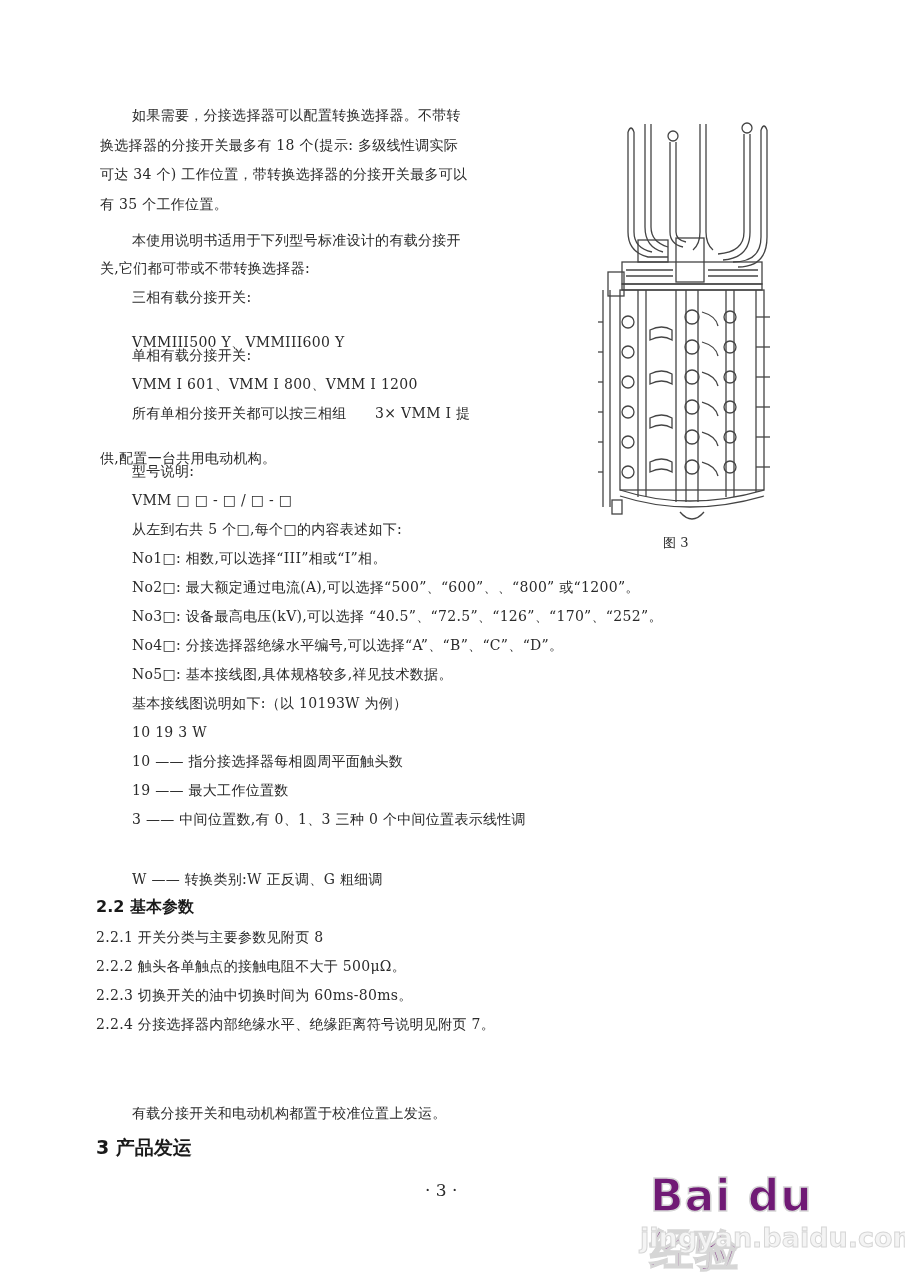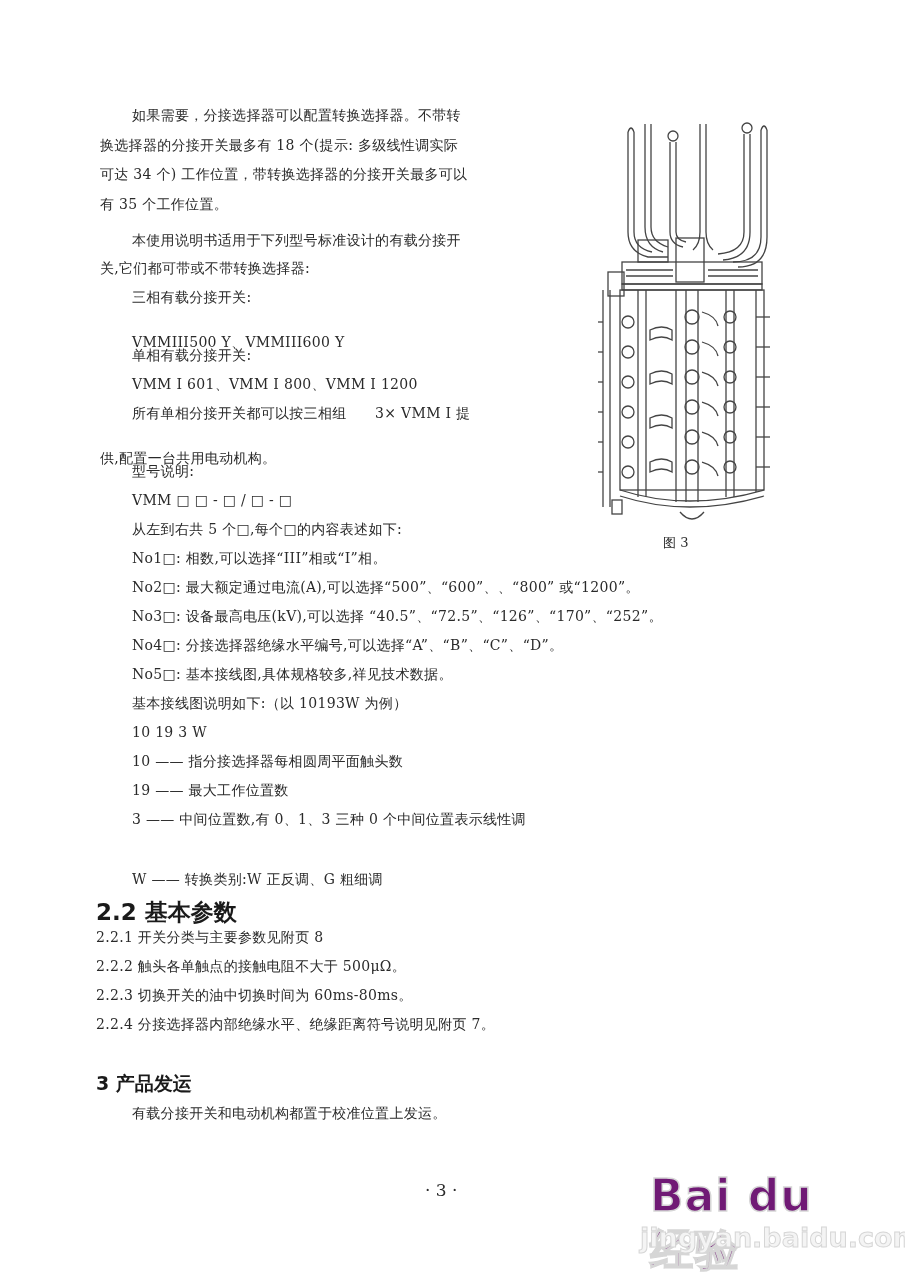--- a/index.html
+++ b/index.html
@@ -1,19 +1,19 @@
 <!DOCTYPE html>
 <html><head>
 <meta charset="utf-8">
 <style>
   html, body { margin:0; padding:0; background:#ffffff; }
   body { width:905px; height:1280px; position:relative; overflow:hidden;
          font-family: "DejaVu Serif", "Liberation Serif", serif; color:#2a2a2a; }
   .line { position:absolute; font-size:14px; line-height:24px; white-space:nowrap; letter-spacing:0.3px; }
-  .heading { position:absolute; font-family:"DejaVu Sans","Liberation Sans",sans-serif; font-weight:bold; font-size:23px; color:#1a1a1a; }
+  .heading { position:absolute; font-family:"DejaVu Sans","Liberation Sans",sans-serif; font-weight:bold; font-size:16px; color:#1a1a1a; }
   .heading.big { font-size:19px; }
   .figure { position:absolute; left:598px; top:112px; width:175px; height:420px; }
   .caption { position:absolute; left:663px; top:534px; font-size:13px; }
   .page-num { position:absolute; left:425px; top:1180px; font-size:17px; }
   .watermark { position:absolute; left:640px; top:1160px; width:220px; height:110px; color:#e3e3e3;
                font-family:"DejaVu Sans","Liberation Sans",sans-serif; }
   .wm-logo { position:absolute; left:10px; top:10px; font-size:44px; font-weight:bold; letter-spacing:1px;
              -webkit-text-stroke:1.5px #d6d6d6; color:#701a75; }
   .wm-url { position:absolute; left:0px; top:62px; font-size:27px; font-weight:bold; color:#f4f4f4; -webkit-text-stroke:1px #d6d6d6; }
 </style>
@@ -51,21 +51,21 @@
 <div class="line" style="left:132px;top:778px;">19 —— 最大工作位置数</div>
 <div class="line" style="left:132px;top:807px;">3 —— 中间位置数,有 0、1、3 三种 0 个中间位置表示线性调</div>
 <div class="line" style="left:132px;top:867px;">W —— 转换类别:W 正反调、G 粗细调</div>
 
 <div class="heading" style="left:96px;top:897px;">2.2  基本参数</div>
 <div class="line" style="left:96px;top:925px;">2.2.1 开关分类与主要参数见附页 8</div>
 <div class="line" style="left:96px;top:954px;">2.2.2 触头各单触点的接触电阻不大于 500μΩ。</div>
 <div class="line" style="left:96px;top:983px;">2.2.3 切换开关的油中切换时间为 60ms-80ms。</div>
 <div class="line" style="left:96px;top:1012px;">2.2.4 分接选择器内部绝缘水平、绝缘距离符号说明见附页 7。</div>
 
-<div class="heading big" style="left:96px;top:1071px;">3   产品发运</div>
+<div class="heading big" style="left:96px;top:1135px;">3   产品发运</div>
 <div class="line" style="left:132px;top:1101px;">有载分接开关和电动机构都置于校准位置上发运。</div>
 
 <div class="figure">
   <svg width="175" height="420" viewBox="0 0 175 420" fill="none" stroke="#444" stroke-width="1.3">
 
     <path d="M30 20 V120 Q30 140 50 145 H70"></path>
     <path d="M36 20 V120 Q36 136 54 140"></path>
     <path d="M47 12 V115 Q47 135 65 140"></path>
     <path d="M53 12 V115 Q53 130 70 135"></path>
     <path d="M72 30 V120 Q72 132 85 135"></path>

